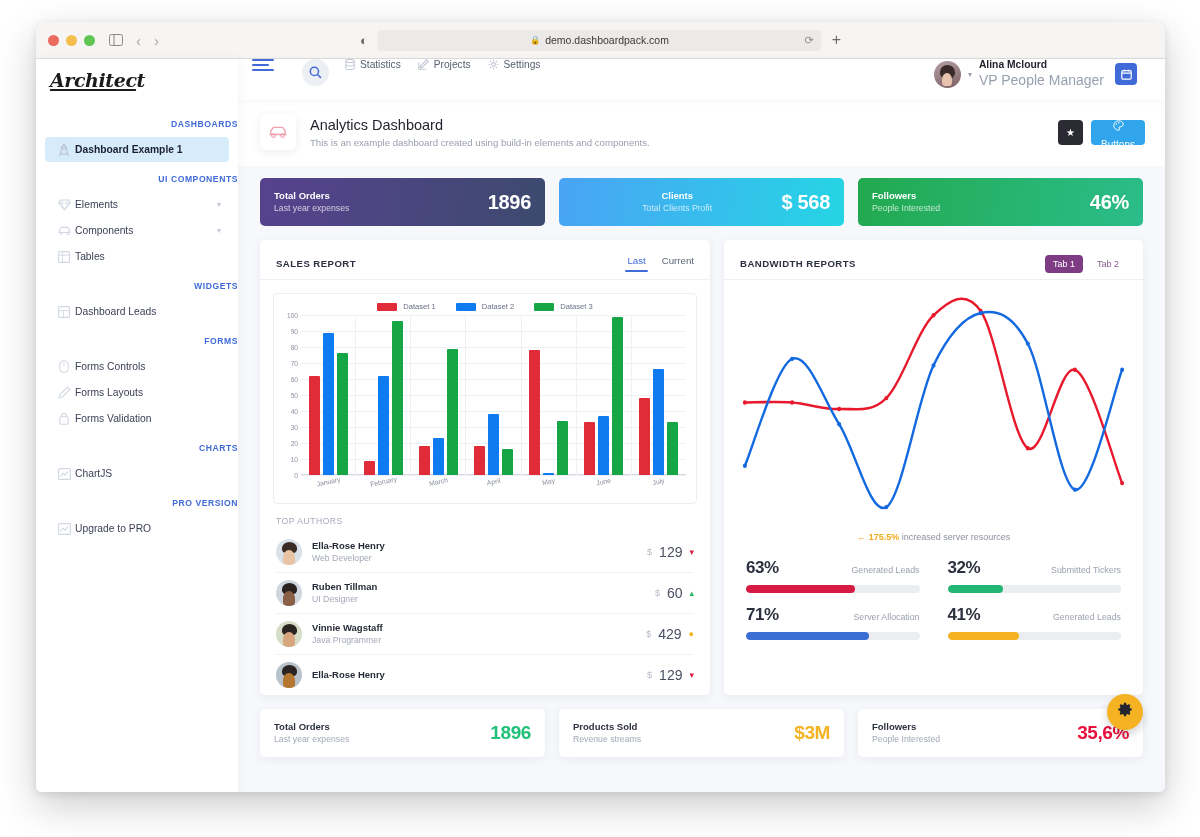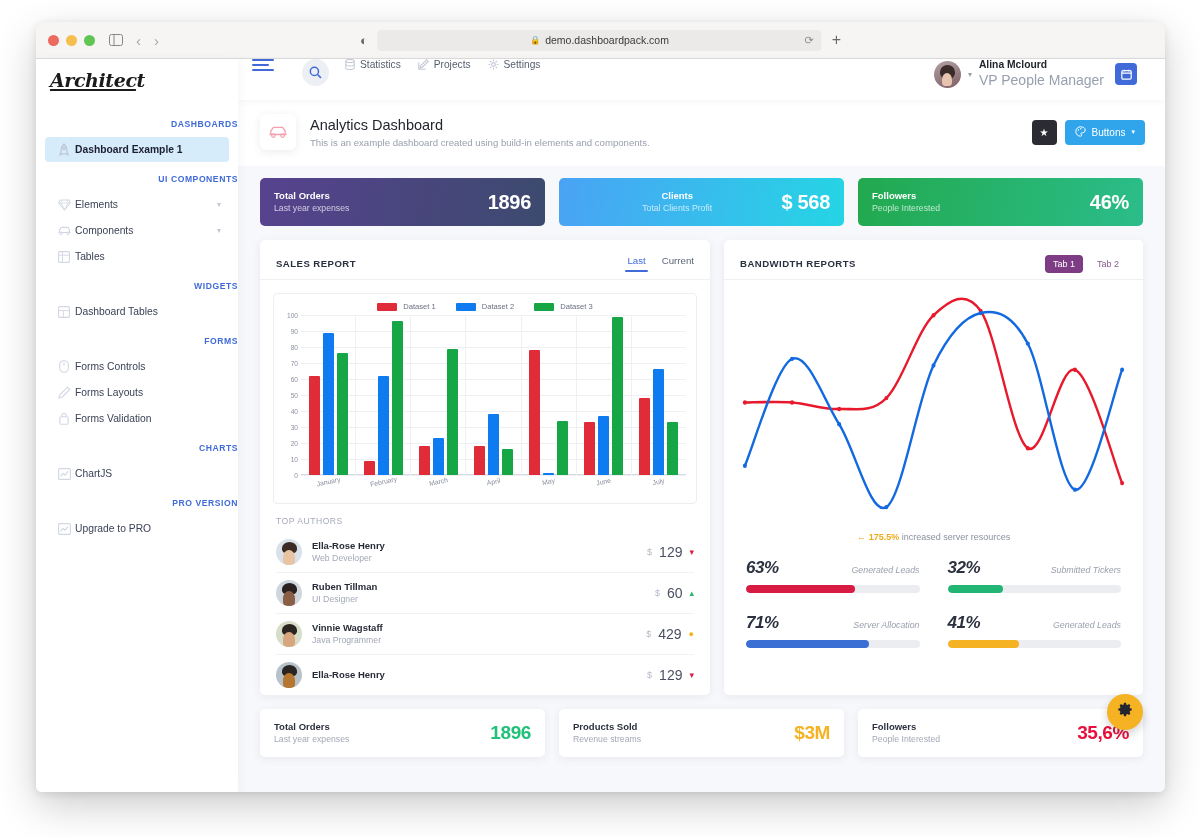--- a/index.html
+++ b/index.html
@@ -98,21 +98,21 @@
   .pagehead { background: #fff; display: flex; align-items: center; padding: 14px 20px 16px 22px; }
   .pg-ico { width: 36px; height: 36px; background: #fff; border-radius: 6px;
             box-shadow: 0 2px 9px rgba(60,70,100,.10); display:flex; align-items:center;
             justify-content:center; margin-right: 14px; flex-shrink: 0; }
   .pg-title { font-size: 14.5px; color: #23262f; font-weight: 400; }
   .pg-sub { font-size: 9.6px; color: #9aa0ae; margin-top: 4px; }
   .pghead-right { margin-left: auto; display:flex; align-items:center; gap: 8px; }
   .btn-dark { width: 25px; height: 25px; background: #2b2b34; border-radius: 4px;
               display:flex; align-items:center; justify-content:center; color:#fff; font-size:10px; }
   .btn-blue { height: 25px; background: #30a5ec; border-radius: 4px; color:#fff;
-              display:flex; align-items:center; gap: 6px; padding: 0 10px; font-size: 10px; }
+              display:flex; align-items:center; gap: 6px; padding: 0 10px; font-size: 10px; flex-direction: column; }
 
   
   .body-pad { padding: 12px 22px 0 22px; }
   .row3 { display: flex; gap: 14px; }
   .stat { flex: 1; height: 48px; border-radius: 5px; padding: 0 14px;
           display: flex; align-items: center; color: #fff; }
   .stat .st-txt { flex: 1; }
   .st-t { font-size: 9.5px; font-weight: 700; line-height: 1.35; }
   .st-s { font-size: 8.7px; opacity: .72; line-height: 1.35; }
   .st-v { font-size: 20px; font-weight: 700; letter-spacing: -.3px; }
@@ -171,21 +171,21 @@
   .a-cur { font-size: 9px; color:#b6bac6; }
   .a-num { font-size: 14px; color:#4a5061; }
   .a-ind { font-size: 9px; }
 
   
   .band { flex: 1; display:flex; flex-direction:column; }
   .linechart { height: 252px; position: relative; padding: 6px 10px 0 10px; }
   .note { text-align:center; font-size: 9px; color:#8b90a0; padding-bottom: 10px; }
   .note b { color:#f0ab1d; font-weight:700; }
   .note .arr { color:#f0ab1d; margin-right: 3px; }
-  .prog-grid { display:grid; grid-template-columns: 1fr 1fr; gap: 20px 28px; padding: 6px 22px 20px 22px; font-style: italic; }
+  .prog-grid { display:grid; grid-template-columns: 1fr 1fr; gap: 12px 28px; padding: 6px 22px 20px 22px; }
   .pg-top { display:flex; align-items:baseline; }
   .pg-num { font-size: 17px; font-weight: 700; color: #2c313f; letter-spacing:-.4px; }
   .pg-lbl { margin-left:auto; font-size: 8.8px; color: #9aa0ae; }
   .pbar { height: 8px; background: #ebedf1; border-radius: 4px; margin-top: 7px; overflow:hidden; }
   .pbar i { display:block; height:100%; border-radius: 4px; }
 
   .row3b { display:flex; gap: 14px; margin-top: 14px; }
   .minicard { flex:1; background:#fff; border-radius:5px; height: 48px;
               box-shadow: 0 2px 9px rgba(60,70,100,.08); display:flex; align-items:center; padding: 0 14px; }
   .mc-t { font-size: 9.5px; font-weight:700; color:#2c313f; line-height:1.35; }
@@ -281,21 +281,21 @@
         </div>
 
         <div class="nav-cap">WIDGETS</div>
         <div class="nav-item">
           <span class="ic">
             <svg width="12" height="12" viewBox="0 0 12 12">
                 <rect x=".6" y=".6" width="10.8" height="10.8" rx="1" fill="none" stroke="#d2d7e2" stroke-width="1.1"></rect>
                 <path d="M.6 4.6h10.8M5.4 4.6v6.8" stroke="#d2d7e2" stroke-width=".9"></path>
               </svg>
           </span>
-          <span class="lbl">Dashboard Tables</span>
+          <span class="lbl">Dashboard Leads</span>
         </div>
 
         <div class="nav-cap">FORMS</div>
         <div class="nav-item">
           <span class="ic">
             <svg width="10" height="13" viewBox="0 0 10 13">
                 <rect x=".7" y=".7" width="8.6" height="11.6" rx="4.3" fill="none" stroke="#d2d7e2" stroke-width="1.1"></rect>
                 <path d="M5 2.6v2.8" stroke="#d2d7e2" stroke-width="1.1"></path>
               </svg>
           </span>

